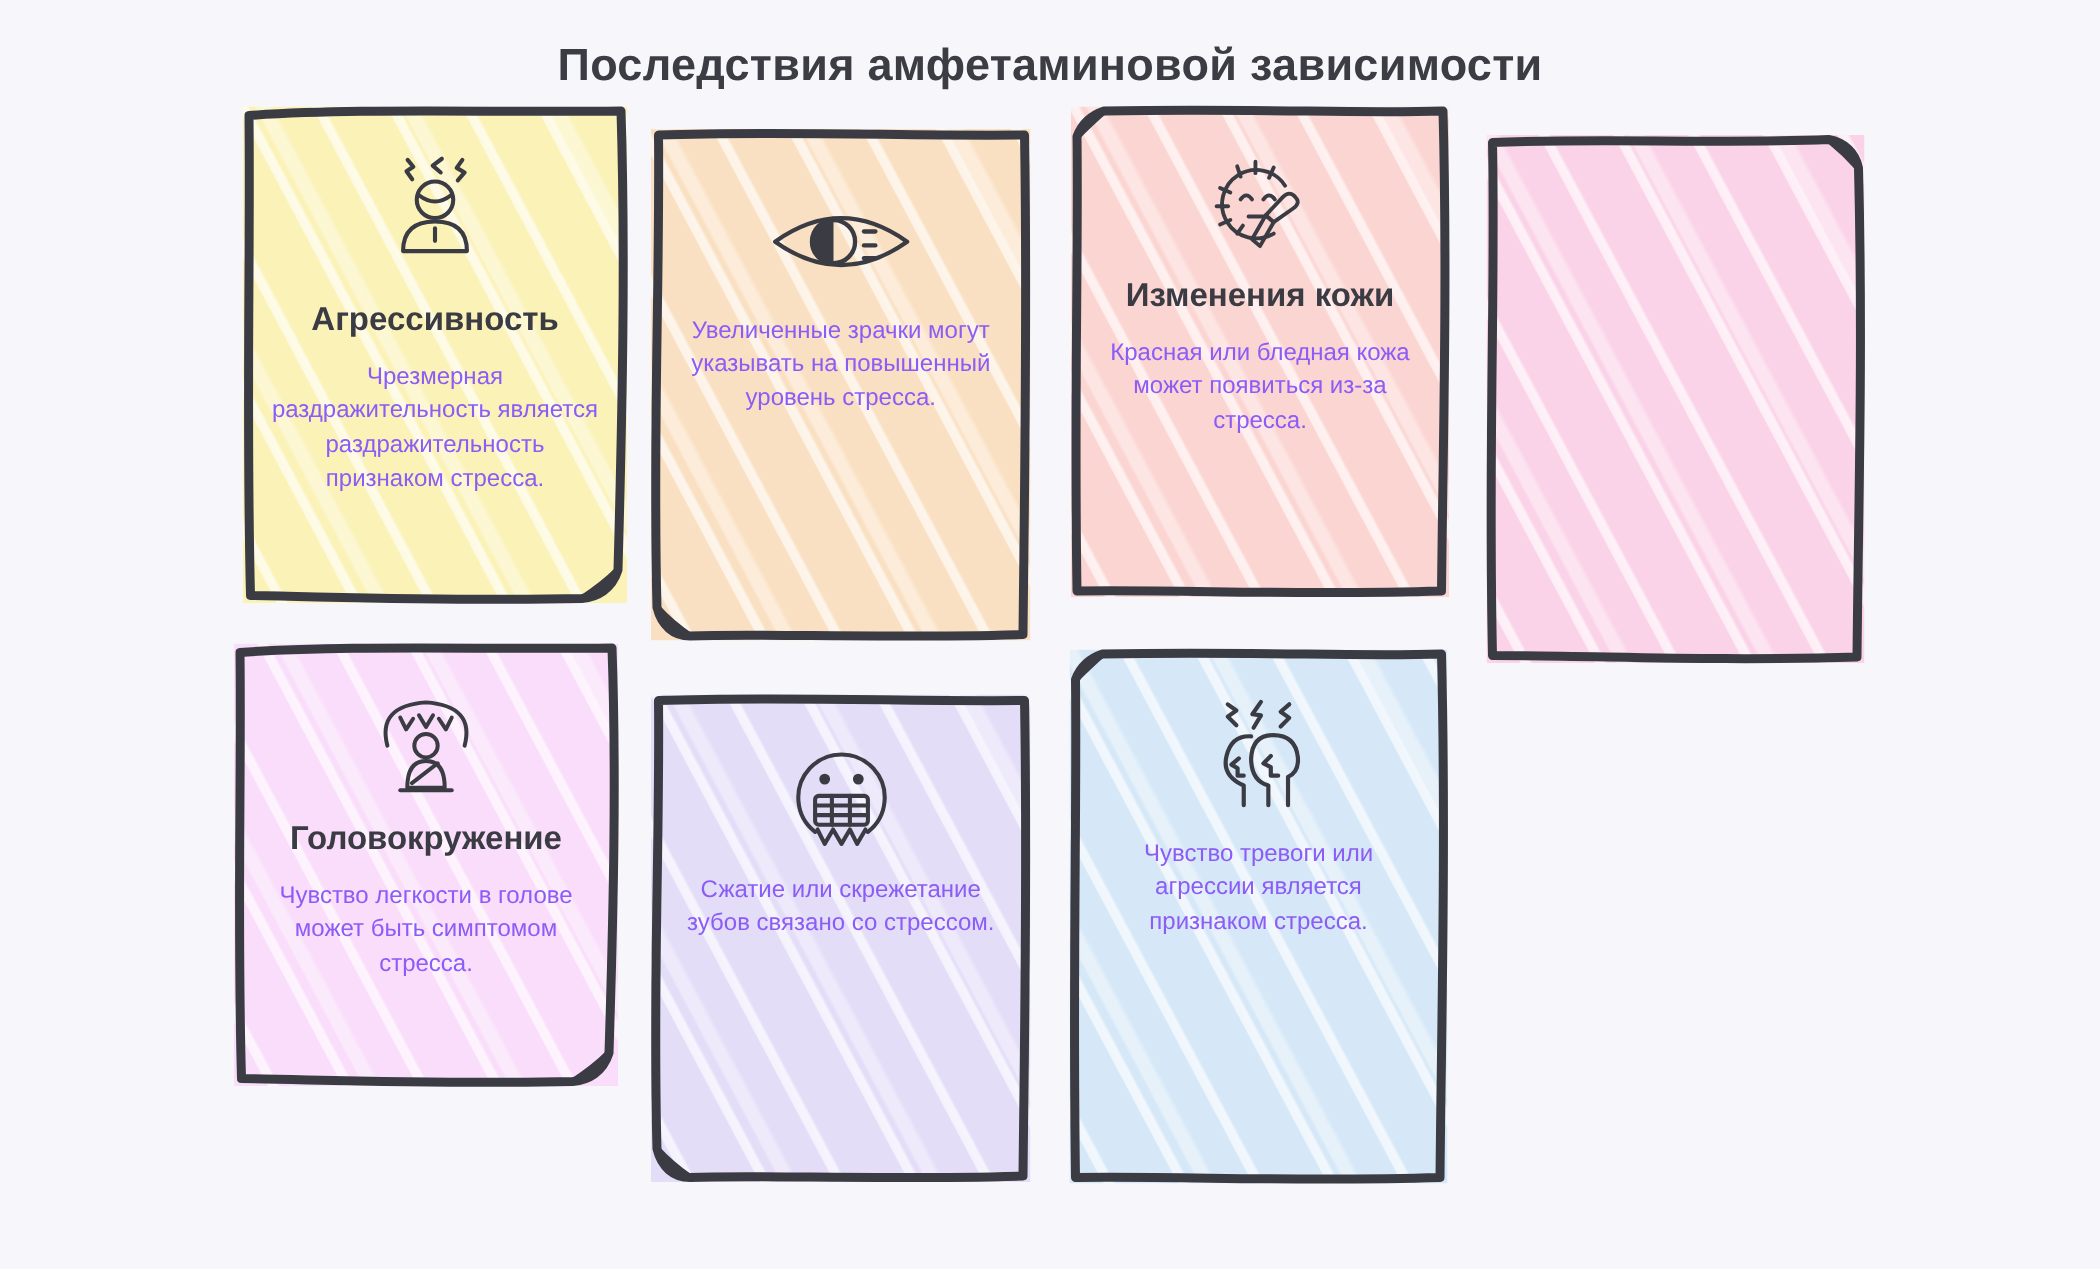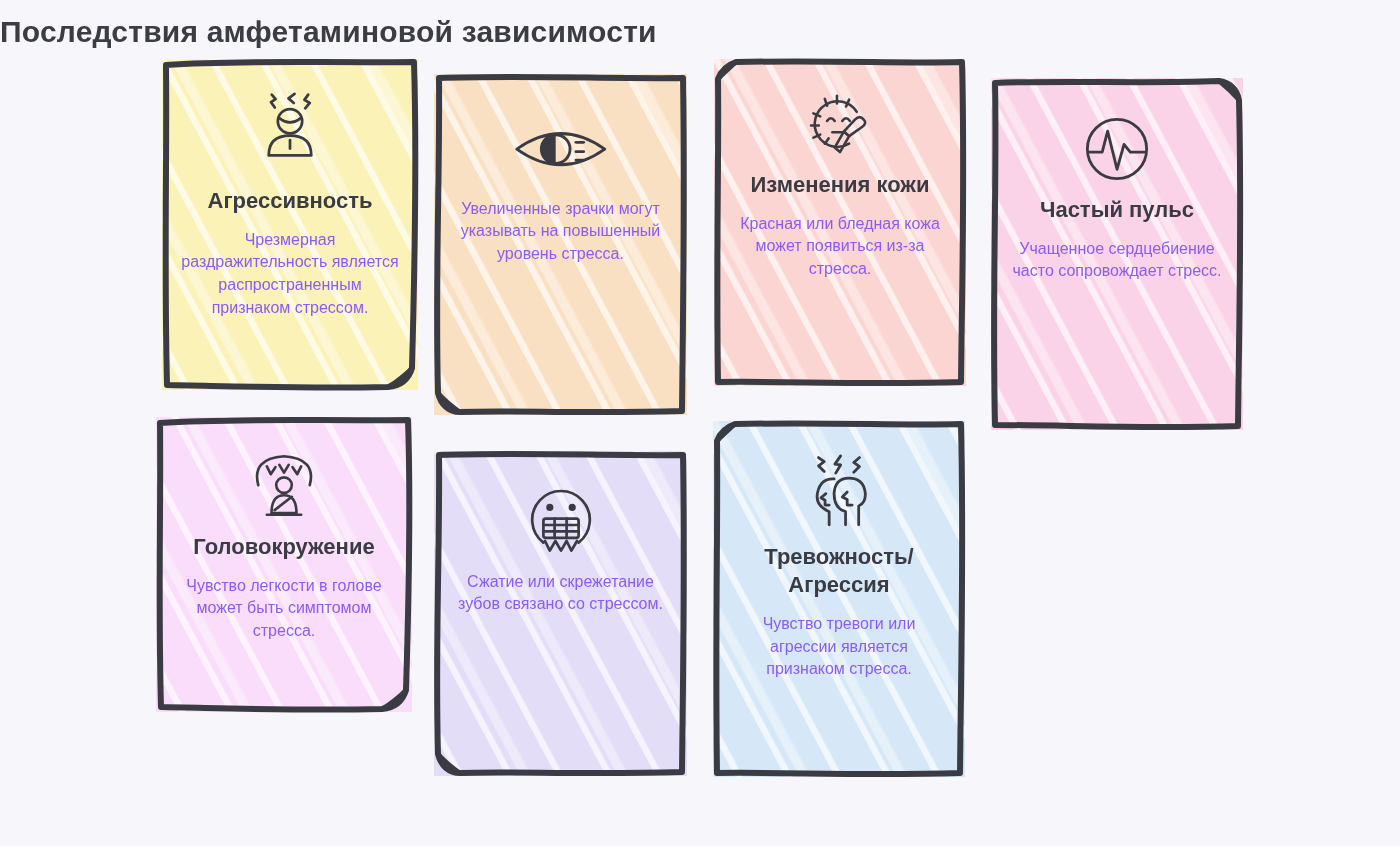--- a/index.html
+++ b/index.html
@@ -7,25 +7,26 @@
     width: 1400px;
     height: 846px;
     overflow: hidden;
   }
   body {
     background: #f7f7fb;
     font-family: "Liberation Sans", sans-serif;
     position: relative;
   }
   #page-title {
+    text-align: center;
     font-size: 30px;
     font-weight: bold;
     color: #3c3c44;
     line-height: 1.32;
-    padding-top: 12px;
+    padding-top: 24px;
     letter-spacing: .2px;
   }
   #board {
     position: relative;
     width: 1400px;
     height: 740px;
   }
   .card {
     position: absolute;
     padding: 0;
@@ -125,21 +126,21 @@
         <path d="M56 9 L48 15 L55 21"></path>
         <path d="M74 10 L69 17 L76 21 L70 28"></path>
         <circle cx="50" cy="45" r="16"></circle>
         <path d="M36 41 Q50 52 64 41"></path>
         <path d="M22 90 Q22 64 50 64 Q78 64 78 90 Z"></path>
         <path d="M50 70 L50 81"></path>
       </g>
     </svg>
         </div>
       <div class="card-title" style="margin-top:24px">Агрессивность</div>
-      <div class="card-desc" style="margin-top:14px">Чрезмерная раздражительность является распространенным признаком стрессом.</div>
+      <div class="card-desc" style="margin-top:14px">Чрезмерная раздражительность является раздражительность признаком стресса.</div>
     </div>
     </div>
     <div class="card" style="left: 434px; top: 22px; width: 253px; height: 341px;">
     <div class="paper">
       <div class="fill" style="background:#fae0c2"></div>
       <div class="hatch"></div>
       <div class="hatch b"></div>
     </div>
     <div class="frame">
       <svg viewBox="0 0 253 341" preserveAspectRatio="none">
@@ -219,32 +220,20 @@
       <svg viewBox="0 0 252 352" preserveAspectRatio="none">
         <path d="M 4 5
          C 75.6 2, 151.2 6, 228 3
          C 239 5, 246 12, 248 22
          C 251 140.8, 248 246.39999999999998, 247 348
          C 151.2 351, 75.6 347, 4 347
          C 1 211.2, 6 105.6, 4 5 Z" fill="none" stroke="#3b3b43" stroke-width="6" stroke-linejoin="round" stroke-linecap="round"></path>
         <path d="M 228 3 Q 239 12, 248 22" fill="none" stroke="#3b3b43" stroke-width="4.5" stroke-linecap="round"></path>
       </svg>
     </div>
-    <div class="content">
-      <div class="icon-wrap" style="margin-top:32px;height:78px">
-    <svg viewBox="0 0 100 100" width="78" height="78" aria-hidden="true">
-      <g fill="none" stroke="#3b3b43" stroke-width="3.6" stroke-linecap="round" stroke-linejoin="round">
-        <circle cx="50" cy="50" r="38"></circle>
-        <path d="M15 54 L31 54 L38 27 L50 76 L59 44 L67 54 L85 54"></path>
-      </g>
-    </svg>
-        </div>
-      <div class="card-title" style="margin-top:8px">Частый пульс</div>
-      <div class="card-desc" style="margin-top:14px">Учащенное сердцебиение часто сопровождает стресс.</div>
-    </div>
     </div>
     <div class="card" style="left: 156px; top: 365px; width: 256px; height: 295px;">
     <div class="paper">
       <div class="fill" style="background:#f9ddfa"></div>
       <div class="hatch"></div>
       <div class="hatch b"></div>
     </div>
     <div class="frame">
       <svg viewBox="0 0 256 295" preserveAspectRatio="none">
         <path d="M 4 6
@@ -335,17 +324,16 @@
         <path d="M25 8 L32 13 L25 18 L32 25"></path>
         <path d="M52 6 L45 16 L52 17 L46 27"></path>
         <path d="M75 8 L68 14 L75 19 L68 26"></path>
         <path d="M38 90 L38 74 Q20 66 24 50 Q28 33 44 34"></path>
         <path d="M34 52 L28 57 L33 60 L33 66 L38 66"></path>
         <path d="M58 90 L58 74 Q44 70 44 52 Q45 33 62 33 Q80 33 82 51 Q83 63 74 67 L74 90"></path>
         <path d="M60 50 L54 56 L60 59 L60 66 L66 66"></path>
       </g>
     </svg>
         </div>
-      <div class="card-title" style="margin-top:10px">Тревожность/ Агрессия</div>
       <div class="card-desc" style="margin-top:14px">Чувство тревоги или агрессии является признаком стресса.</div>
     </div>
     </div>
   </div>
 
 </body></html>

